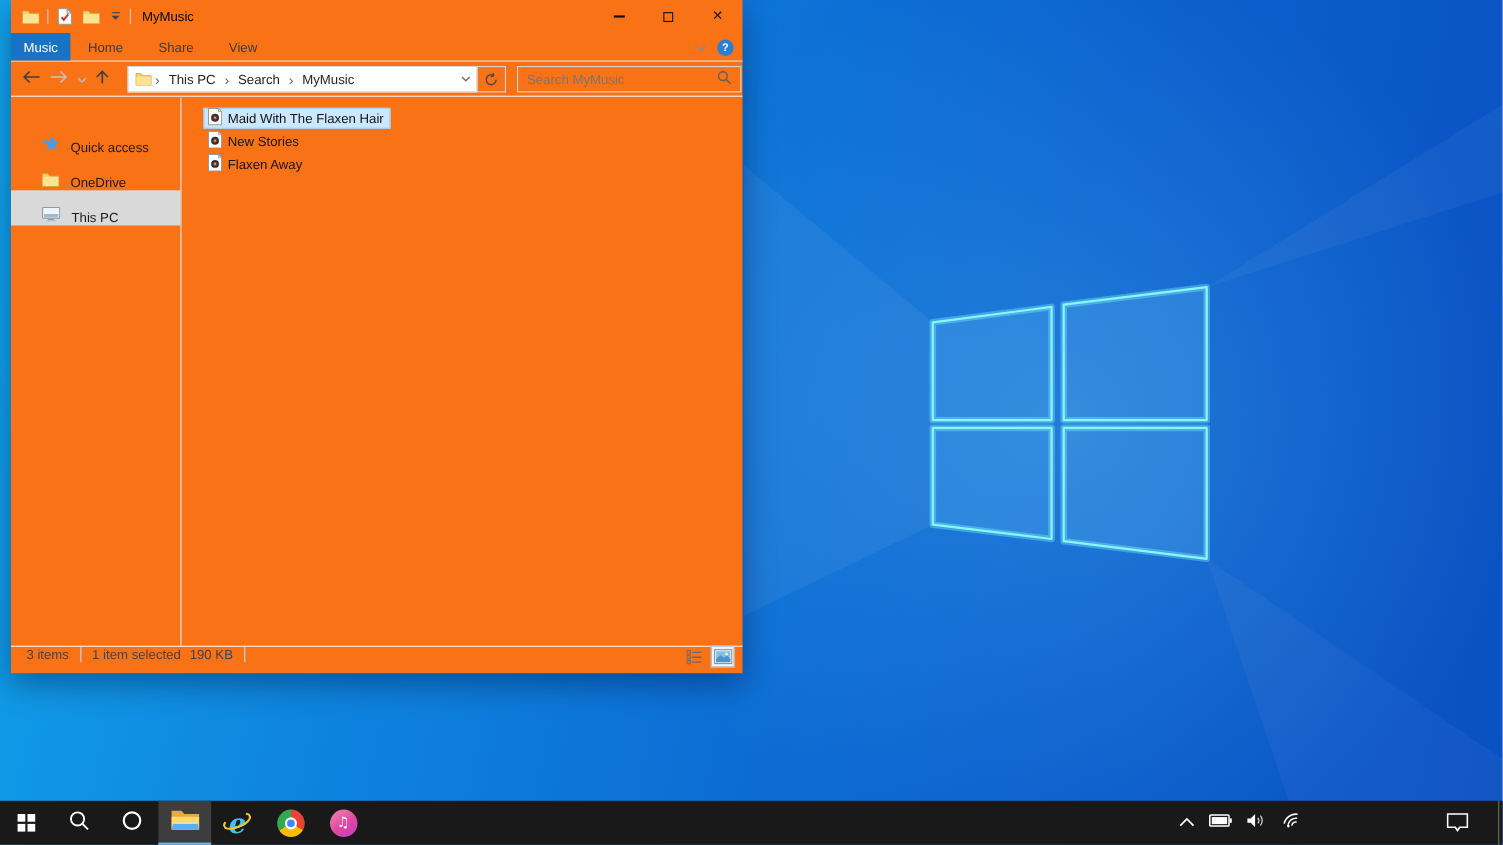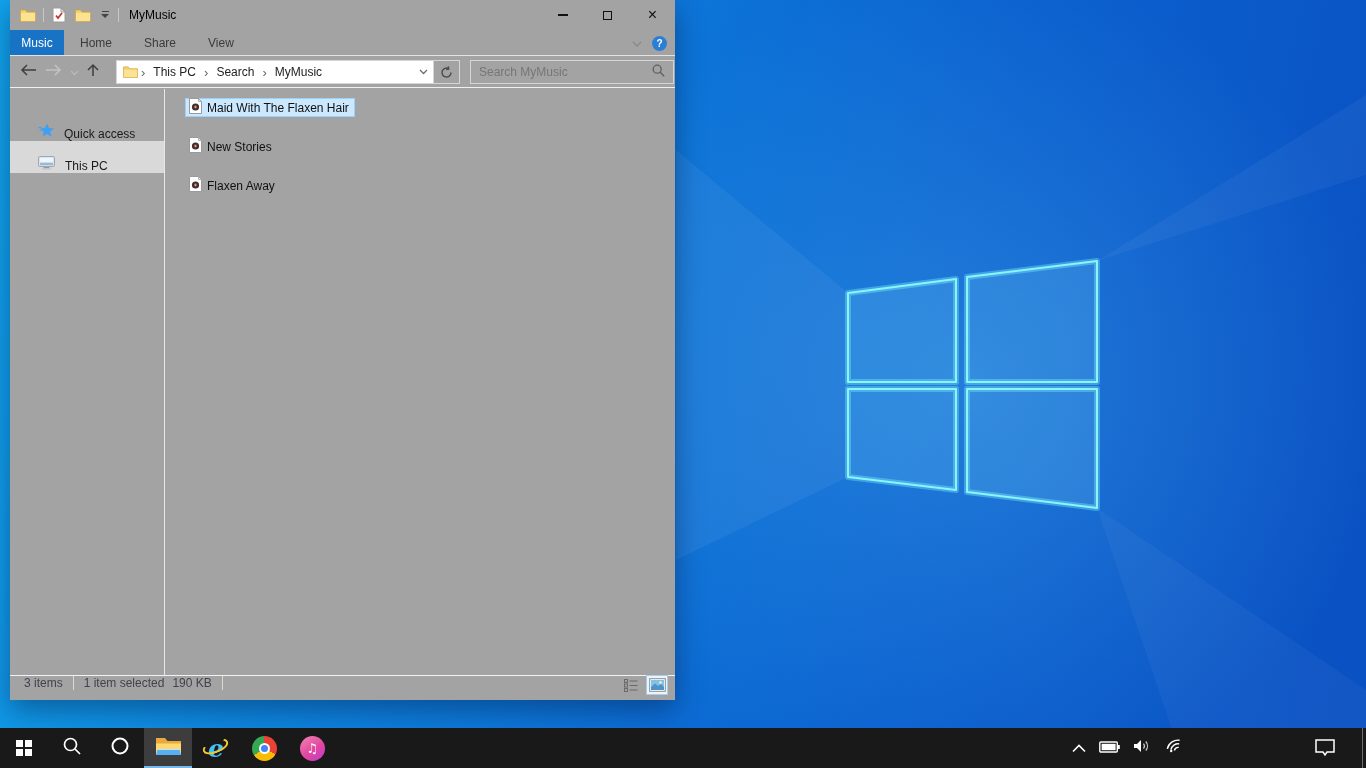--- a/index.html
+++ b/index.html
@@ -9,22 +9,22 @@
   .desktop {
     position:absolute; inset:0; width:1366px; height:768px;
     background:
       radial-gradient(circle at 971px 385px, rgba(120,225,255,0.22) 0px, rgba(120,225,255,0.10) 220px, rgba(120,225,255,0) 420px),
       linear-gradient(102deg, #11a3ec 0%, #0e86df 26%, #0b60cf 68%, #0a50c2 100%);
   }
   .wallpaper-svg { position:absolute; inset:0; }
 
   
   .window {
-    position:absolute; left:10px; top:0; width:665px; height:700px;
-    background:#a3a3a3; box-shadow:0 10px 26px rgba(0,10,40,.38);
+    position:absolute; left:10px; top:0; width:665px; height:612px;
+    background:#f97316; box-shadow:0 10px 26px rgba(0,10,40,.38);
     font-size:12px; color:#1a1a1a;
   }
 
   
   .titlebar { position:relative; height:30px; display:flex; align-items:center; }
   .qat { display:flex; align-items:center; gap:6px; padding-left:9px; }
   .qat-sep { width:1px; height:14px; background:#c9c9c9; }
   .qat-btn { display:flex; align-items:center; justify-content:center; width:18px; height:18px; }
   .caret-btn { display:flex; flex-direction:column; align-items:center; width:14px; }
   .caret-btn .bar { width:7px; height:1.6px; background:#444; margin-bottom:2px; }
@@ -57,21 +57,21 @@
   .search-box input::placeholder { color:#767676; opacity:1; }
 
   
   .body { position:absolute; top:89px; bottom:25px; left:0; right:0; display:flex; }
   .sidebar { width:155px; border-right:1px solid #e7e7e7; padding-top:20px; }
   .side-item { height:32px; display:flex; align-items:flex-end; gap:10px; padding-left:28px; }
   .side-item.selected { background:#d9d9d9; }
   .side-label { color:#1a1a1a; }
 
   .content { flex:1; padding-top:9px; padding-left:20px; }
-  .file-row { display:flex; align-items:center; gap:5px; height:19px; margin-bottom:20px; width:max-content; padding:0 5px 0 3px; border:1px solid transparent; }
+  .file-row { display:flex; align-items:center; gap:5px; height:19px; margin-bottom:2px; width:max-content; padding:0 5px 0 3px; border:1px solid transparent; }
   .file-row.selected { background:#cce8ff; border-color:#99d1ff; }
   .file-name { color:#111; }
 
   
   .statusbar { position:absolute; bottom:0; left:0; right:0; height:25px; display:flex; padding-left:14px; color:#42424e; border-top:1px solid #f2f2f2; }
   .status-sep { width:1px; height:14px; background:#d9d9d9; margin:0 10px; }
   .status-right { position:absolute; right:8px; display:flex; gap:6px; align-items:center; }
   .view-btn { width:20px; height:18px; display:flex; align-items:center; justify-content:center; }
   .view-btn.active { outline:1px solid #a8cdeb; background:#eaf4fd; }
 
@@ -258,20 +258,29 @@
     <div class="sidebar">
       <div class="side-item">
         <span>
           <svg width="16" height="15" viewBox="0 0 16 15">
               <path d="M9 0.5l2 4.6 5 0.4-3.8 3.3 1.2 4.9L9 11l-4.4 2.7 1.2-4.9L2 5.5l5-0.4z" fill="#3da0f5"></path>
               <path d="M0.5 4.5h3M1.5 7h2.4" stroke="#3da0f5" stroke-width="1.2"></path>
             </svg>
         </span>
         <span class="side-label">Quick access</span>
       </div>
+      <div class="side-item">
+        <span>
+          <svg width="16" height="13" viewBox="0 0 16 13">
+              <path d="M0.5 1h5l1.5 2h8.5v9.5H0.5z" fill="#f7d16d" stroke="#cfa243" stroke-width="0.8"></path>
+              <path d="M0.9 4h14.2v8.1H0.9z" fill="#fbe394"></path>
+            </svg>
+        </span>
+        <span class="side-label">OneDrive</span>
+      </div>
       <div class="side-item selected">
         <span>
           <svg width="17" height="14" viewBox="0 0 17 14">
               <rect x="0.7" y="0.7" width="15.6" height="9.6" rx="0.8" fill="#eef6fd" stroke="#8e9aa5" stroke-width="1"></rect>
               <rect x="2" y="6.6" width="13" height="2.6" fill="#9db9cf"></rect>
               <rect x="5.5" y="11" width="6" height="1.2" fill="#8e9aa5"></rect>
               <rect x="4" y="12.4" width="9" height="1.1" fill="#b9c2ca"></rect>
             </svg>
         </span>
         <span class="side-label">This PC</span>

